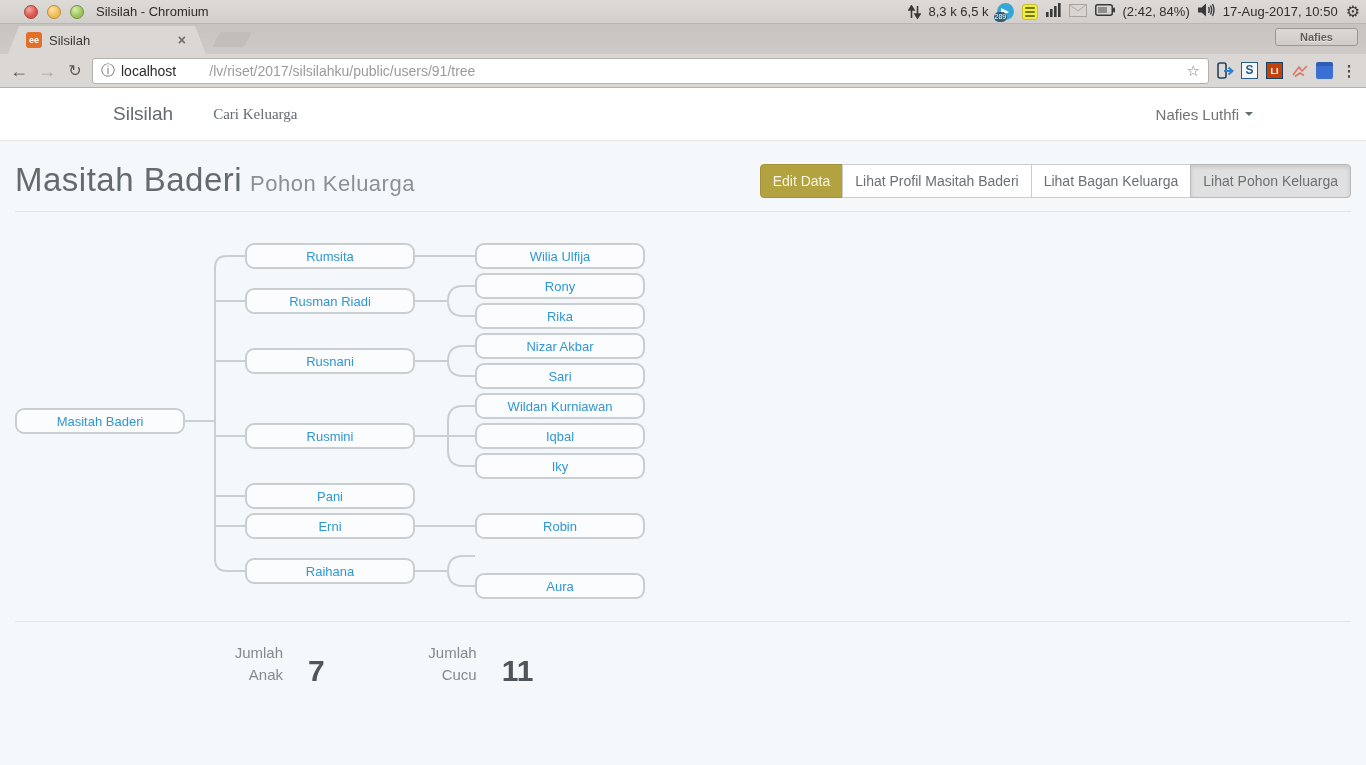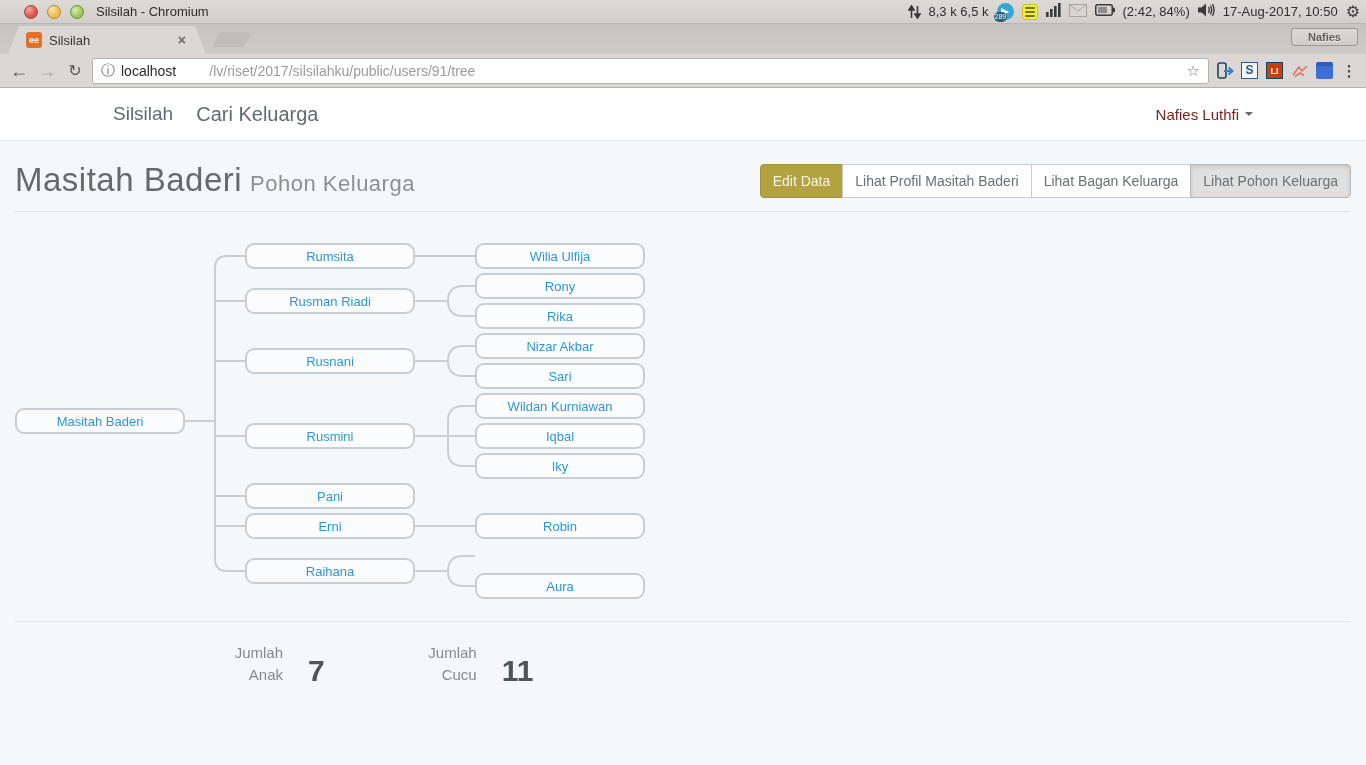--- a/index.html
+++ b/index.html
@@ -53,21 +53,21 @@
   }
   .favicon { width:16px; height:16px; border-radius:3px; background:#e0702a; color:#fff;
     font-weight:bold; font-size:9px; line-height:16px; text-align:center; margin-right:7px; flex:0 0 16px; }
   .tab-title { flex:1 1 auto; overflow:hidden; white-space:nowrap; }
   .tab-close { color:#6e6a66; font-size:14px; font-weight:bold; padding:0 2px; cursor:default; }
   .newtab {
     width:32px; height:15px; margin:0 0 7px 10px; background:#c1bdba; border-radius:3px;
     transform:skewX(-28deg);
   }
   .profile-chip {
-    position:absolute; right:8px; top:4px; height:18px; padding:0 16px;
+    position:absolute; right:8px; top:4px; height:18px; padding:0 24px;
     border:1px solid #9b9794; border-radius:3px; background:linear-gradient(#dcd8d5,#cfcbc8);
     font-size:11px; font-weight:bold; color:#5f5b58; line-height:16px;
     text-shadow:0 1px 0 rgba(255,255,255,.7);
   }
 
   
   .toolbar {
     height:34px; flex:0 0 34px; background:#dbd7d4; border-bottom:1px solid #b3afac;
     display:flex; align-items:center; padding:0 8px; gap:6px;
   }
@@ -90,22 +90,22 @@
     width:17px; height:17px; line-height:17px; text-align:center; border:1px solid #17405f; }
   .ext-red svg { display:block; }
   .ext-blue { width:17px; height:17px; border-radius:2px; background:#3b6fd4; border-top:4px solid #2f5cb5; }
   .menu-ic { font-size:15px; font-weight:bold; color:#4f4b48; width:18px; text-align:center; letter-spacing:0; }
 
   
   .webpage { flex:1 1 auto; background:#f5f8fa; overflow:hidden; color:#636b6f; }
   .navbar { height:53px; background:#ffffff; border-bottom:1px solid #e7e7e7; }
   .nav-inner { max-width:1170px; height:100%; margin:0 auto; padding:0 15px; display:flex; align-items:center; }
   .brand { font-size:19px; color:#636b6f; }
-  .nav-link { font-size:20px; color:#636b6f; margin-left:23px; }
-  .user-menu { margin-left:auto; font-size:15px; color:#7f1d1d; display:flex; align-items:center; gap:6px;justify-content:flex-end; }
+  .nav-link { font-size:15px; color:#636b6f; margin-left:40px;font-family:Liberation Serif, serif; }
+  .user-menu { margin-left:auto; font-size:15px; color:#737373; display:flex; align-items:center; gap:6px;justify-content:flex-end; }
   .caret { width:0; height:0; border-left:4px solid transparent; border-right:4px solid transparent; border-top:4px solid #636b6f; }
 
   .content { padding:0 15px; }
   .page-head { display:flex; justify-content:space-between; align-items:flex-start; }
   h1.page-title { margin:20px 0 12px; font-weight:400; font-size:33px; color:#636b6f; letter-spacing:.5px; }
   h1 .subtitle { font-size:22px; color:#8b9094; margin-left:8px; font-weight:400; }
   .btn-group { margin-top:23px; display:inline-flex; }
   .btn {
     font-size:14px; padding:8px 12px; background:#fff; border:1px solid #ccc; color:#6b7073;
     white-space:nowrap; cursor:pointer;

